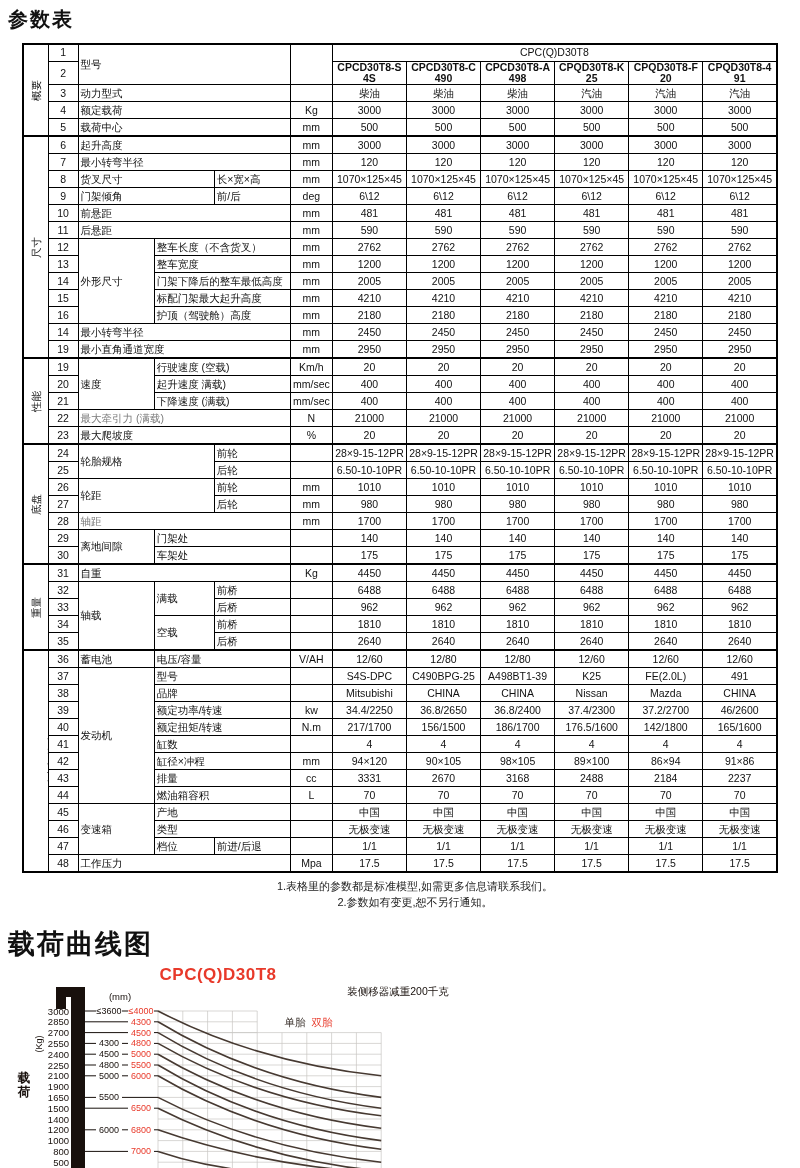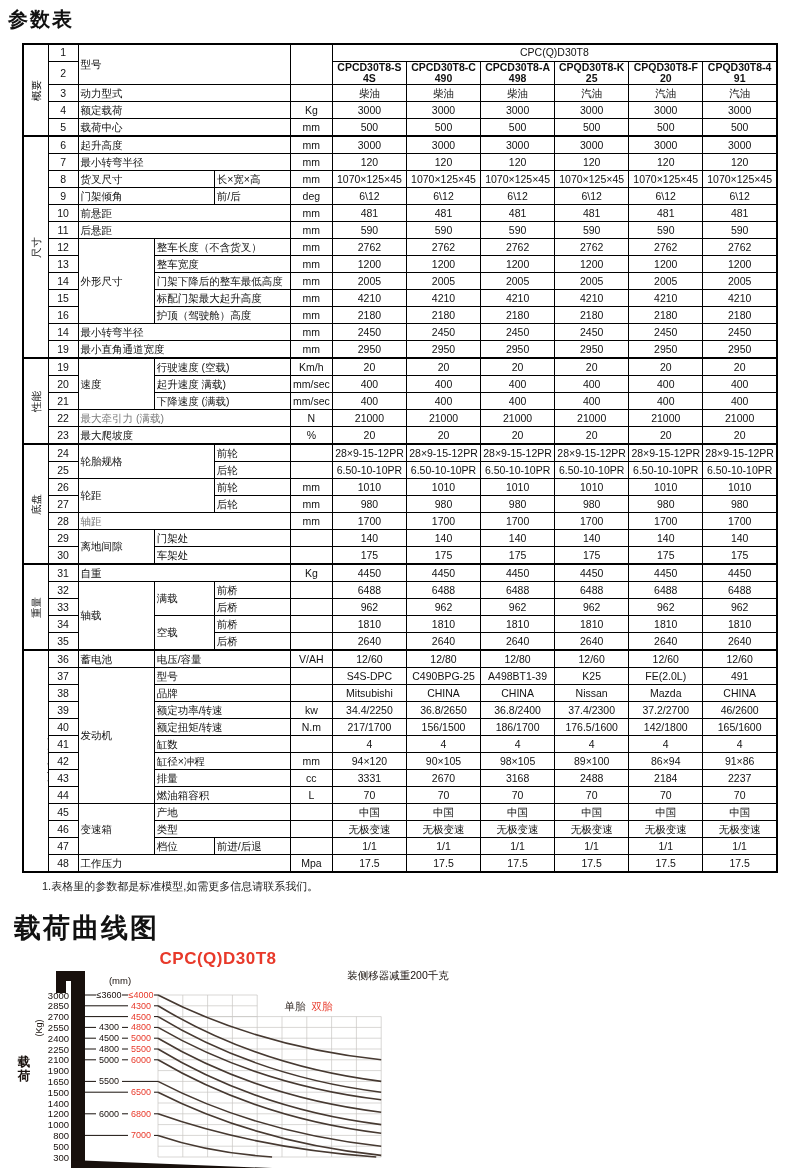--- a/index.html
+++ b/index.html
@@ -1,32 +1,32 @@
 <!DOCTYPE html>
 <html><head>
 <meta charset="utf-8">
 <style>
   html,body{margin:0;padding:0;background:#fff;color:#111;
     font-family:"Liberation Sans","DejaVu Sans",sans-serif;}
   body{width:800px;}
   .page-title{font-size:20px;font-weight:bold;margin:6px 0 10px 8px;letter-spacing:2px;}
-  .section-title{font-size:27px;font-weight:bold;margin:16px 0 2px 14px;letter-spacing:2px;}
+  .section-title{font-size:27px;font-weight:bold;margin:16px 0 2px 8px;letter-spacing:2px;}
   table.spec{border-collapse:collapse;table-layout:fixed;margin-left:22px;width:756px;
     border:2px solid #000;}
   table.spec td{border:1px solid #000;font-size:10.5px;height:16px;padding:0 2px;
     overflow:hidden;line-height:1.05;vertical-align:middle;}
   td.no,td.unit,td.val,td.series,td.model{text-align:center;}
   td.label,td.sub{text-align:left;padding-left:4px;}
   td.cat{text-align:center;padding:0;}
   td.cat .vtx{display:inline-block;transform:rotate(-90deg);white-space:nowrap;font-size:10.5px;}
   td.model{font-size:9.5px;word-break:break-all;line-height:1.0;font-weight:bold;}
   td.light{color:#7a7a7a;}
   tr.g td{border-top:2px solid #000;}
   .notes{margin:6px 0 0 30px;}
-  .notes p{margin:1px 12px;font-size:11px;color:#222;}
+  .notes p{margin:1px 0;font-size:11px;color:#222;text-align:center;}
   #chart-root{margin-left:8px;}
   svg text{font-family:"Liberation Sans","DejaVu Sans",sans-serif;}
 </style>
 </head>
 <body>
 
 <h1 class="page-title">参数表</h1>
 
 <div>
   <table class="spec" id="spec-table">
@@ -585,20 +585,21 @@
           <td class="val">17.5</td>
           <td class="val">17.5</td>
           <td class="val">17.5</td>
         </tr>
       </tbody>
   </table>
 </div>
 
 <div class="notes">
   <p>1.表格里的参数都是标准模型,如需更多信息请联系我们。</p>
+  <p>2.参数如有变更,恕不另行通知。</p>
 </div>
 
 <h2 class="section-title">载荷曲线图</h2>
 
 <div id="chart-root"><svg width="470" height="272" viewBox="0 0 470 272">
       <line stroke="#c9c6c3" stroke-width="0.7" x1="150" y1="47" x2="150" y2="68.6"></line>
       <line stroke="#c9c6c3" stroke-width="0.7" x1="174.8" y1="47" x2="174.8" y2="68.6"></line>
       <line stroke="#c9c6c3" stroke-width="0.7" x1="199.6" y1="47" x2="199.6" y2="68.6"></line>
       <line stroke="#c9c6c3" stroke-width="0.7" x1="224.4" y1="47" x2="224.4" y2="68.6"></line>
       <line stroke="#c9c6c3" stroke-width="0.7" x1="249.2" y1="47" x2="249.2" y2="68.6"></line>

